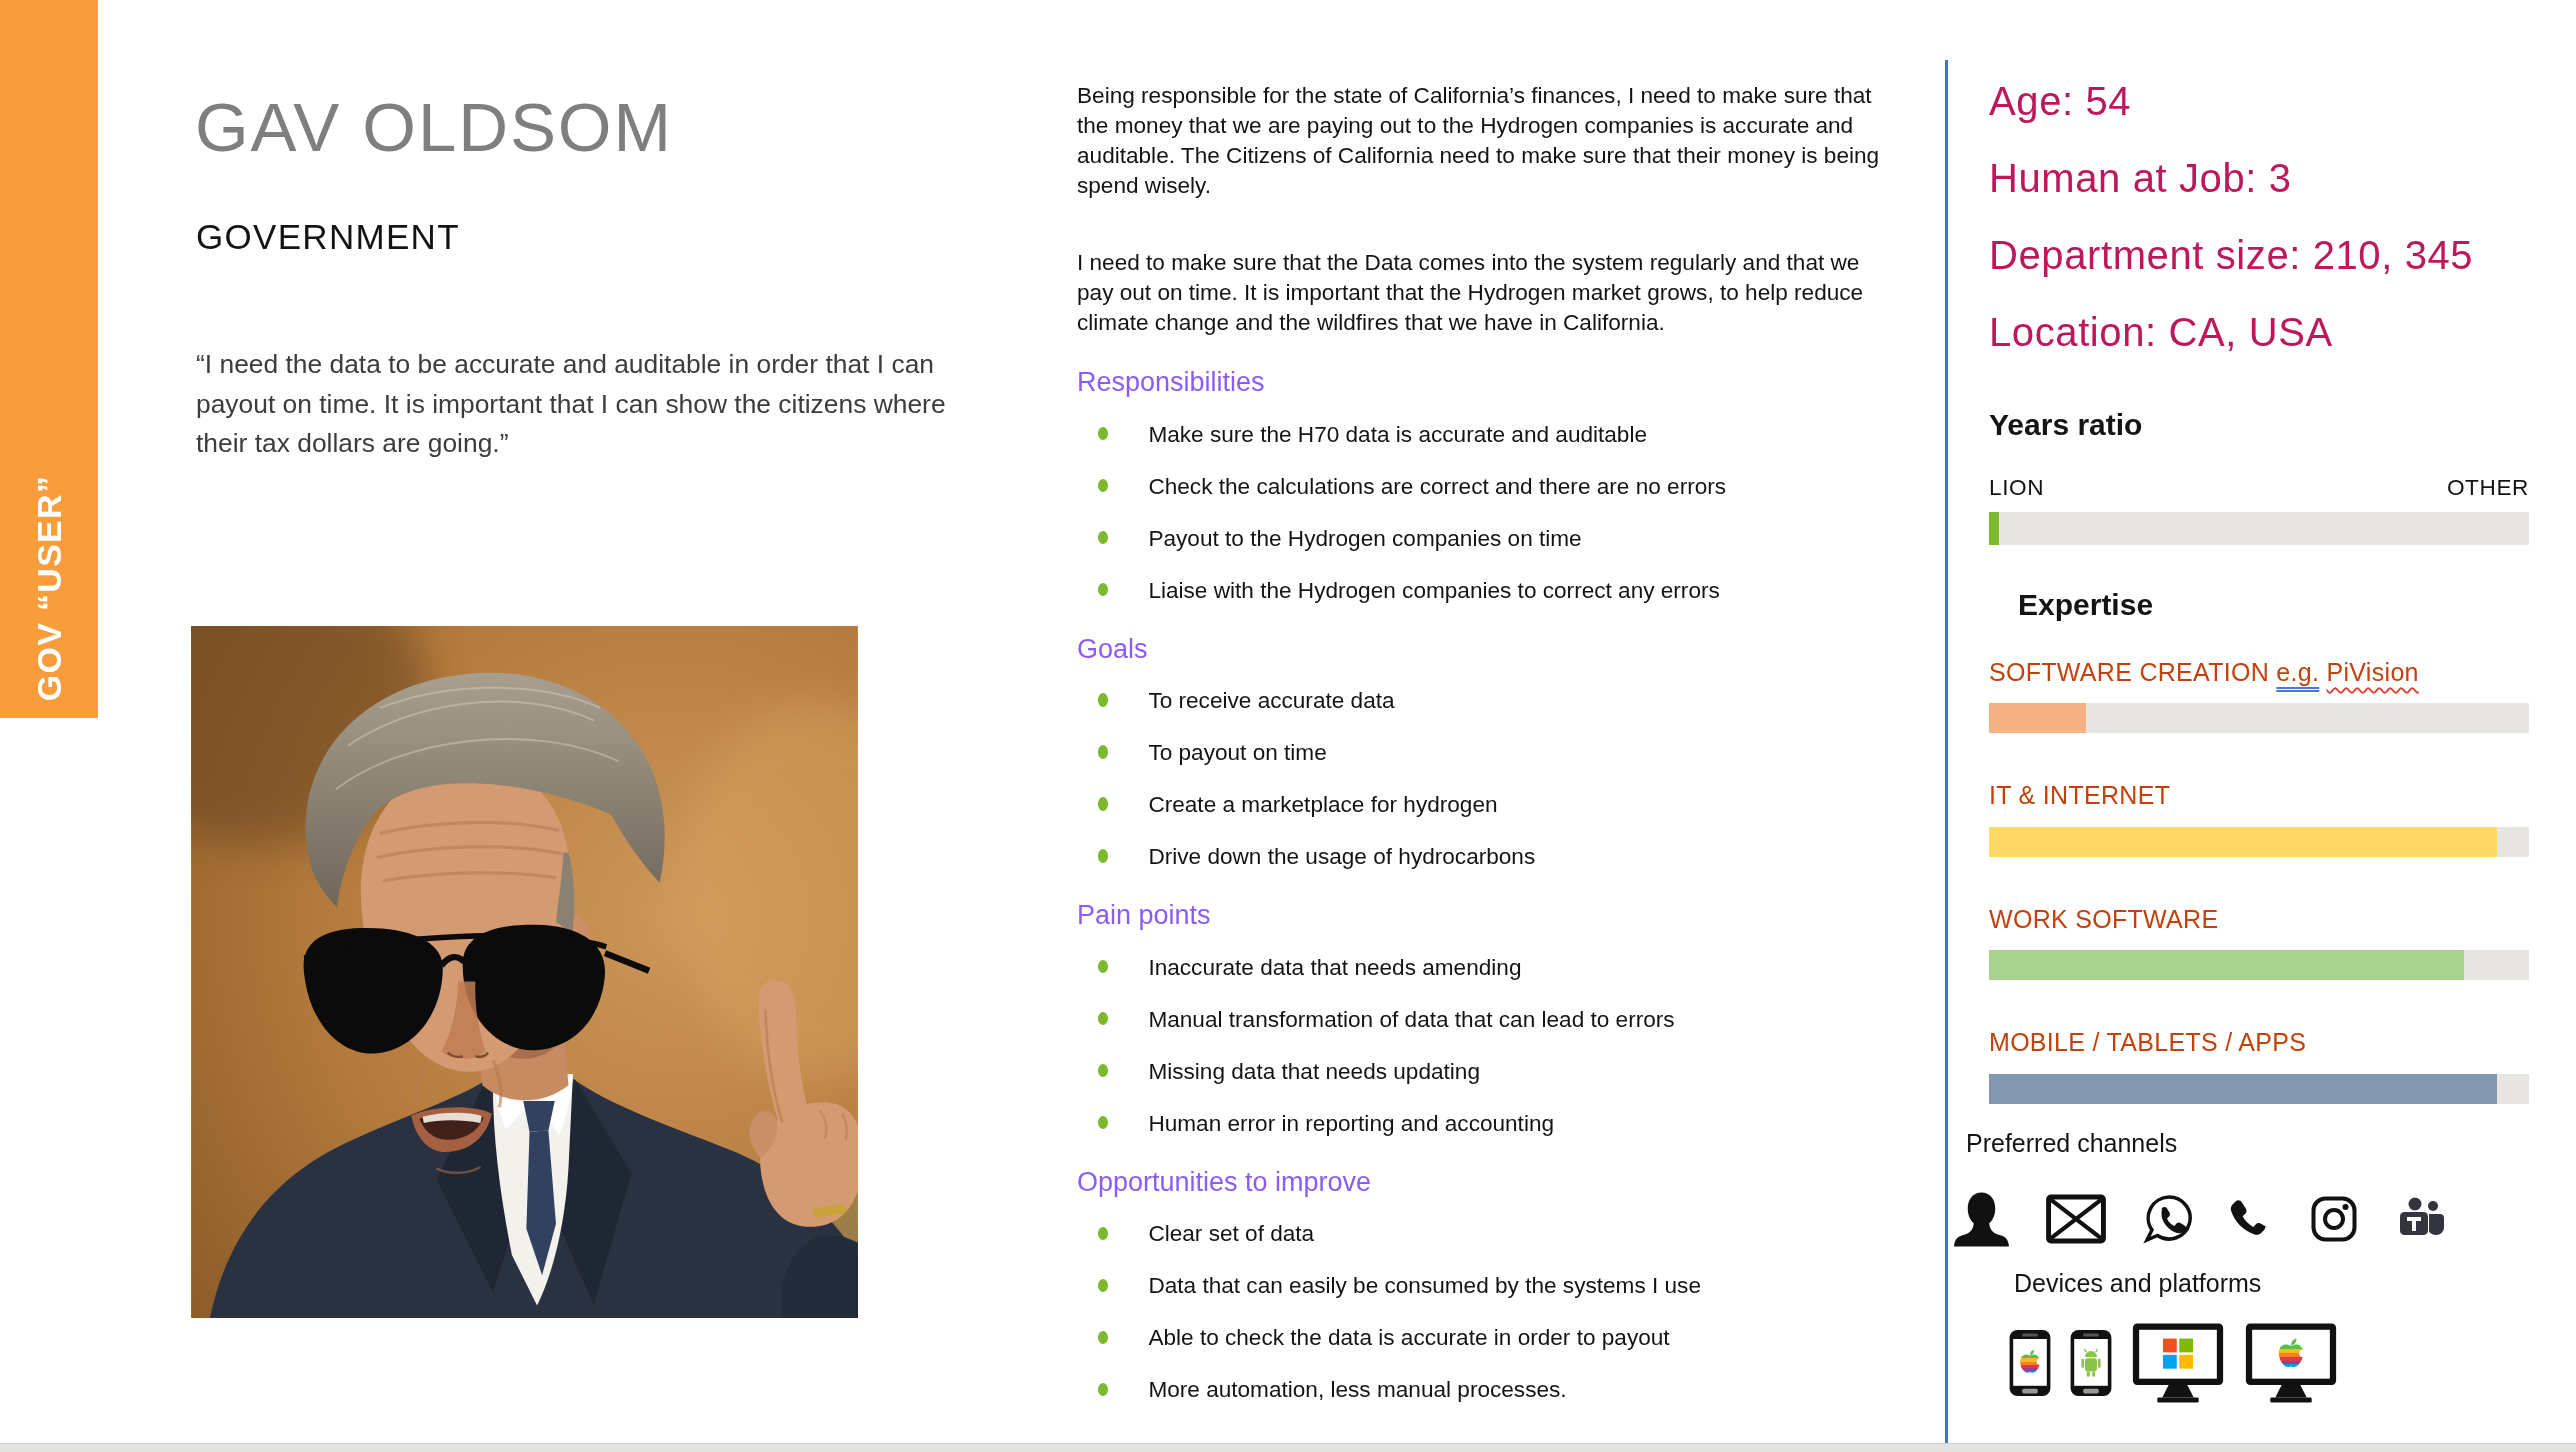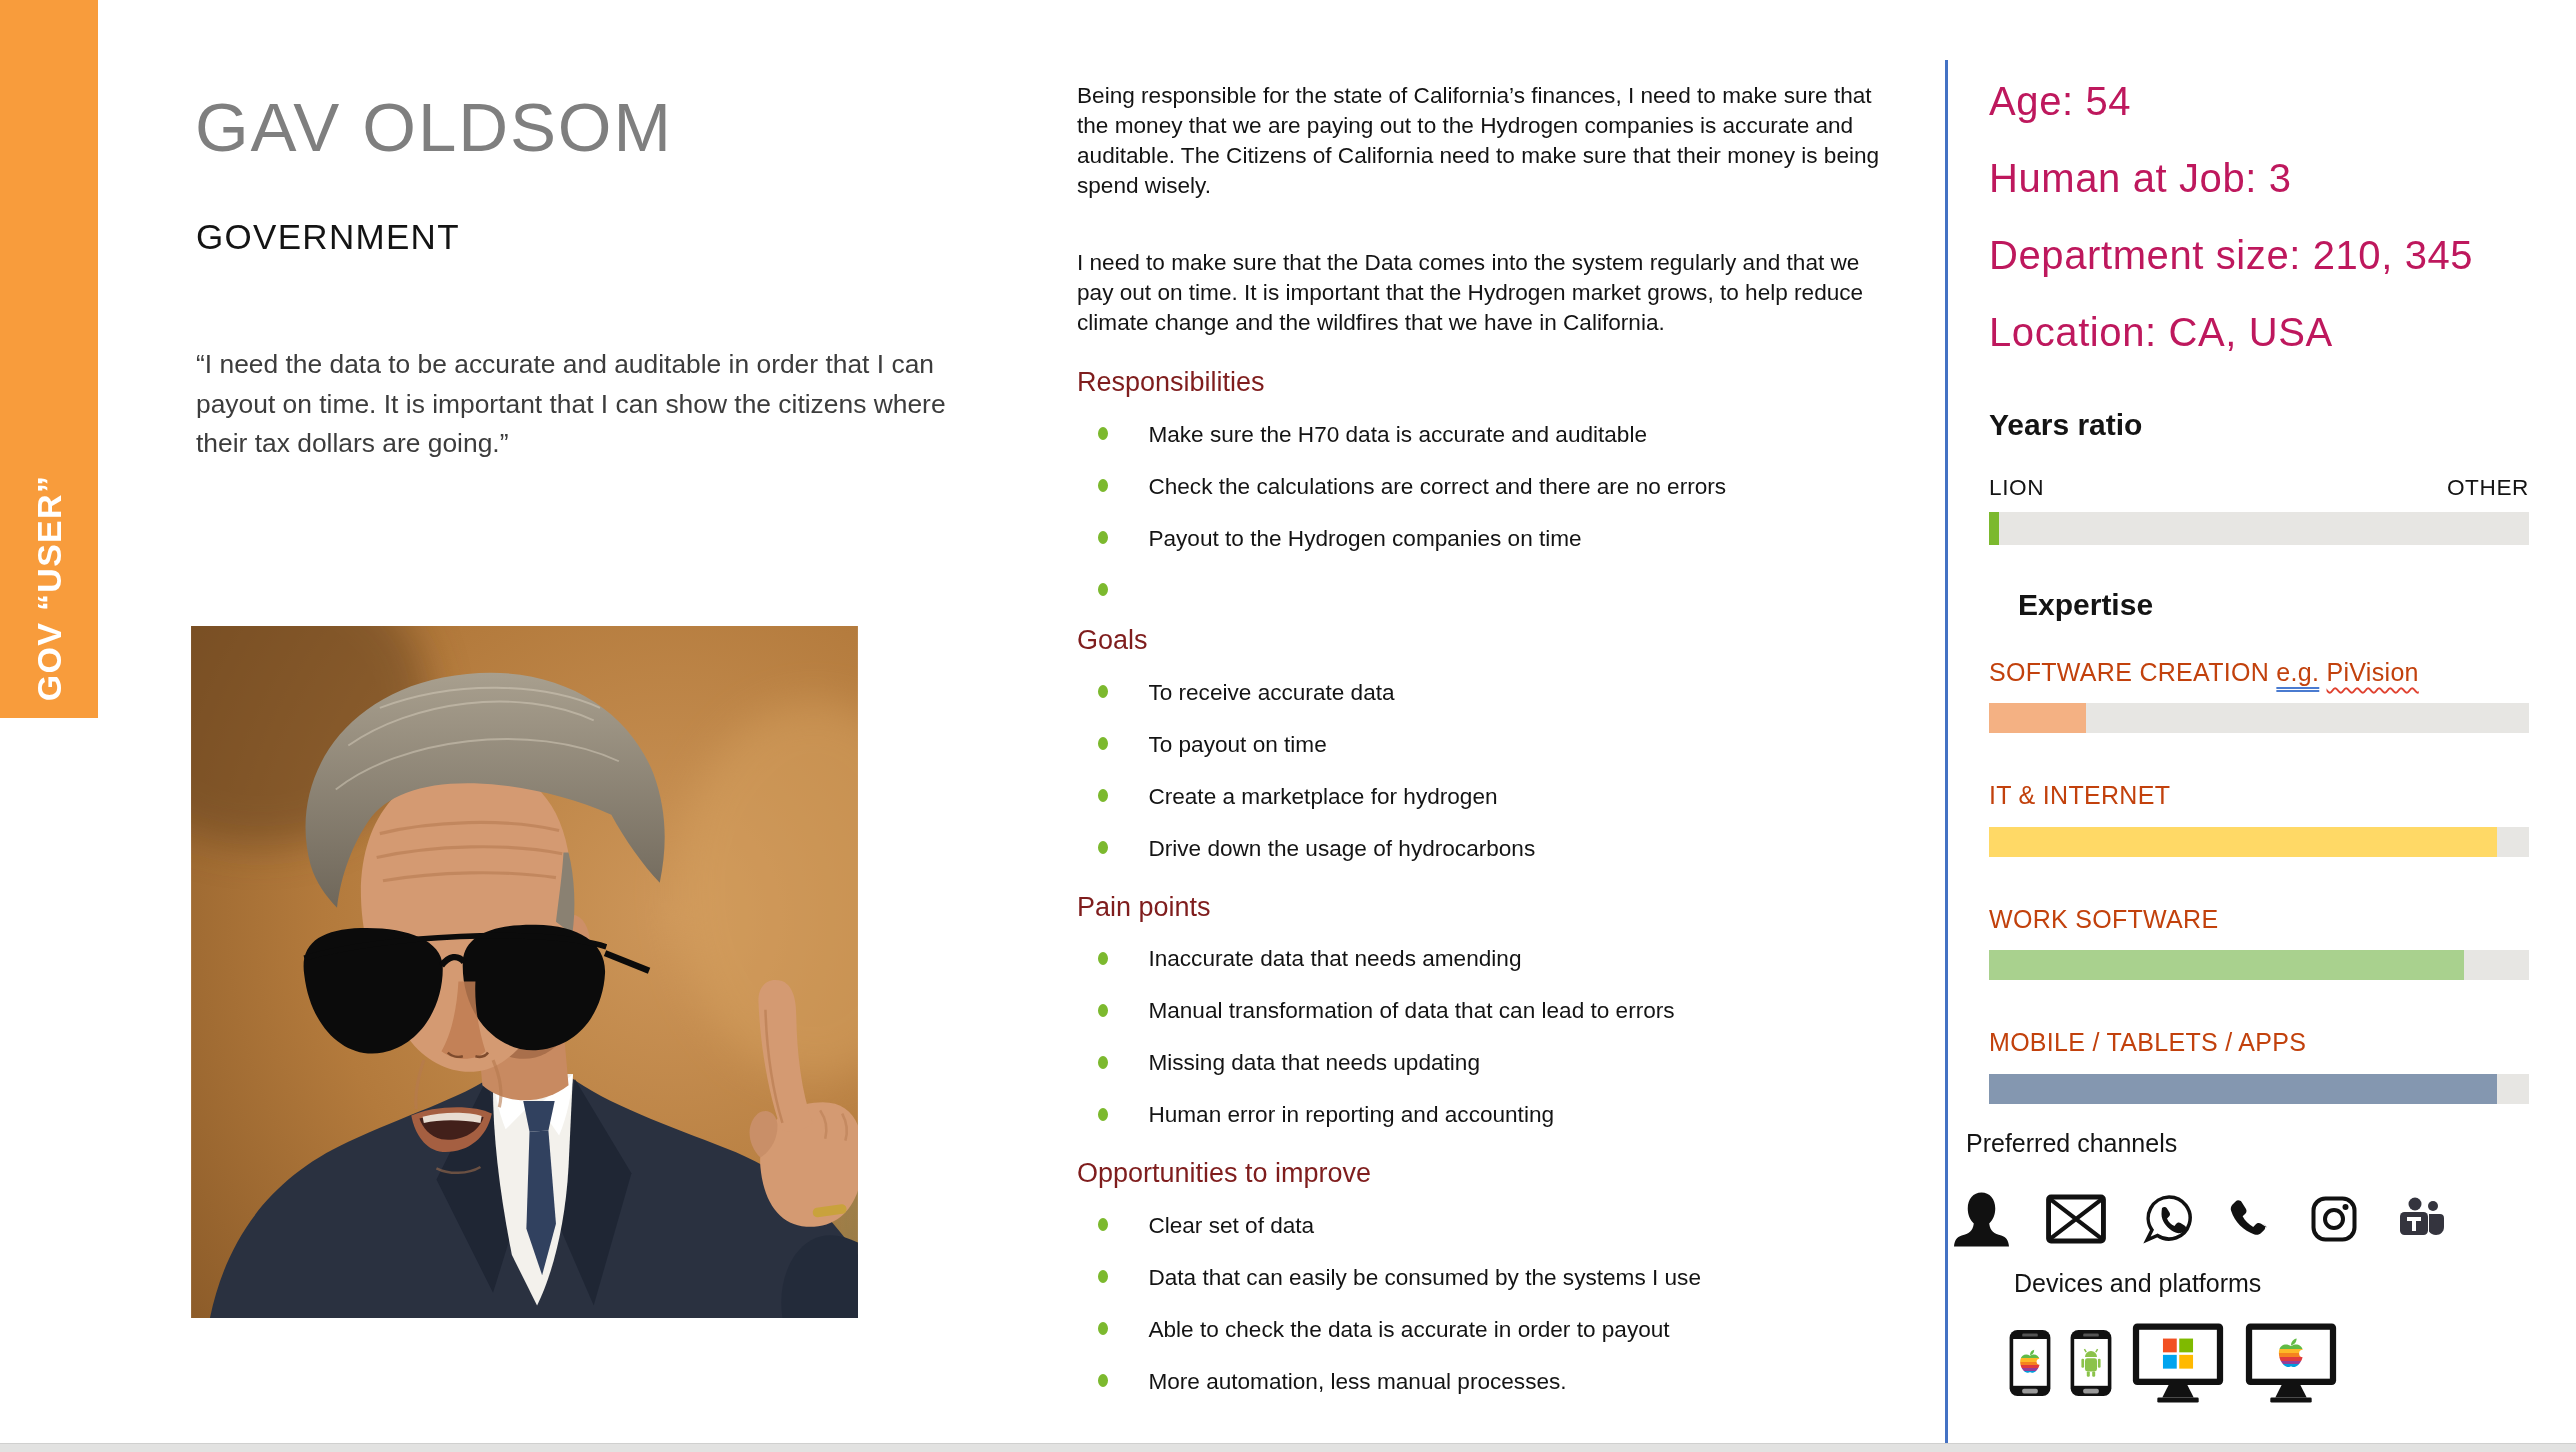--- a/index.html
+++ b/index.html
@@ -18,21 +18,21 @@
   
   .name{position:absolute;left:195px;top:88px;font-size:69px;color:#7f7f7f;letter-spacing:1.9px;font-weight:400;}
   .role{position:absolute;left:196px;top:217px;font-size:35px;color:#141414;font-weight:500;letter-spacing:1.3px;}
   .quote{position:absolute;left:196px;top:345px;width:764px;font-size:26.4px;line-height:1.5;color:#3c3c3c;}
   .photo{position:absolute;left:191px;top:626px;width:667px;height:692px;}
 
   
   .mid{position:absolute;left:1077px;top:81px;width:813px;}
   .m-p{margin:0 0 47px 0;font-size:22.6px;line-height:30px;color:#141414;}
   .m-p:nth-of-type(2){margin-bottom:29px;}
-  .m-h{margin:0 0 22.6px 0;font-size:27px;font-weight:500;color:#7f1d1d;}
+  .m-h{margin:0 0 22.6px 0;font-size:27px;font-weight:500;color:#8b5cf6;}
   .m-ul{list-style:none;margin:0 0 29px 0;padding:0;}
   .m-li{display:flex;align-items:flex-start;margin-bottom:24px;padding-left:21.4px;font-size:22.6px;line-height:28px;}
   .dot{flex:none;width:10px;height:13.2px;border-radius:50%;background:var(--green);margin:6.3px 40px 0 0;}
 
   
   .divider{position:absolute;left:1945px;top:60px;width:3.1px;height:1384px;background:var(--blue);}
   .profile{position:absolute;left:1989px;top:81px;width:540px;}
   .profile-line{font-size:40px;line-height:1;margin-bottom:37px;letter-spacing:0.6px;color:#be185d;}
   .task{position:absolute;left:1989px;top:408px;width:540px;}
   .tr-title{font-size:30px;font-weight:600;margin:0 0 33px 0;}
@@ -163,20 +163,21 @@
             <li class="m-li">
               <span class="dot"></span>
               <span class="m-li-text">Check the calculations are correct and there are no errors</span>
             </li>
             <li class="m-li">
               <span class="dot"></span>
               <span class="m-li-text">Payout to the Hydrogen companies on time</span>
             </li>
             <li class="m-li">
               <span class="dot"></span>
+              <span class="m-li-text">Liaise with the Hydrogen companies to correct any errors</span>
             </li>
           </ul>
         </section>
         <section class="m-section">
           <h3 class="m-h">Goals</h3>
           <ul class="m-ul">
             <li class="m-li">
               <span class="dot"></span>
               <span class="m-li-text">To receive accurate data</span>
             </li>

